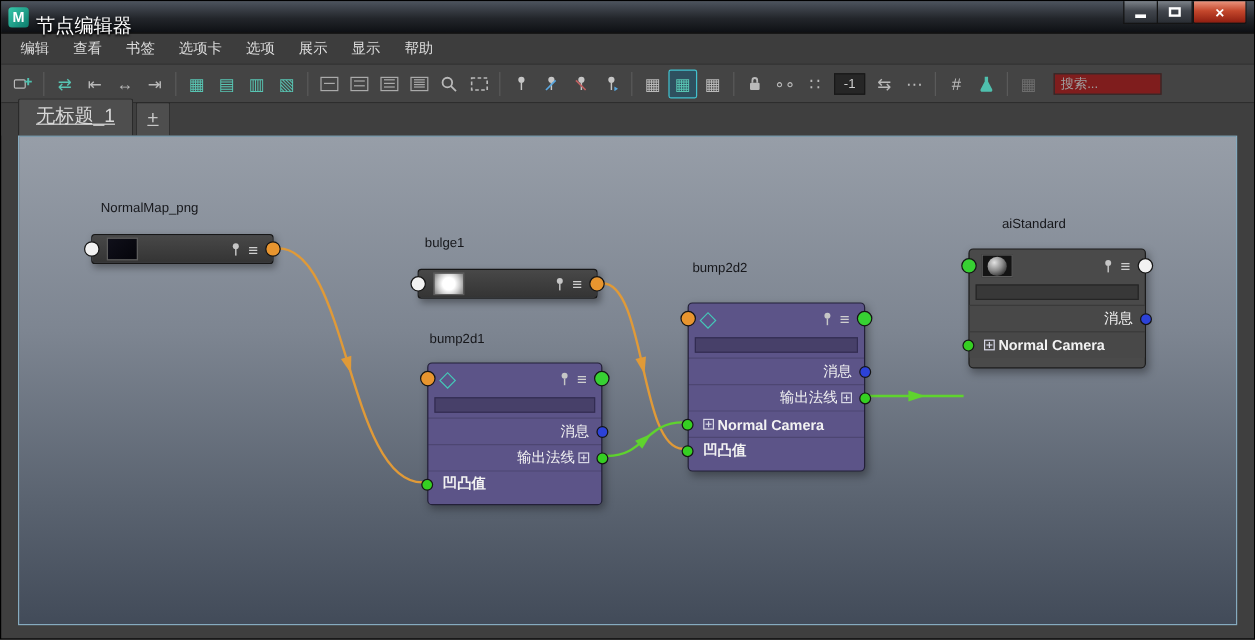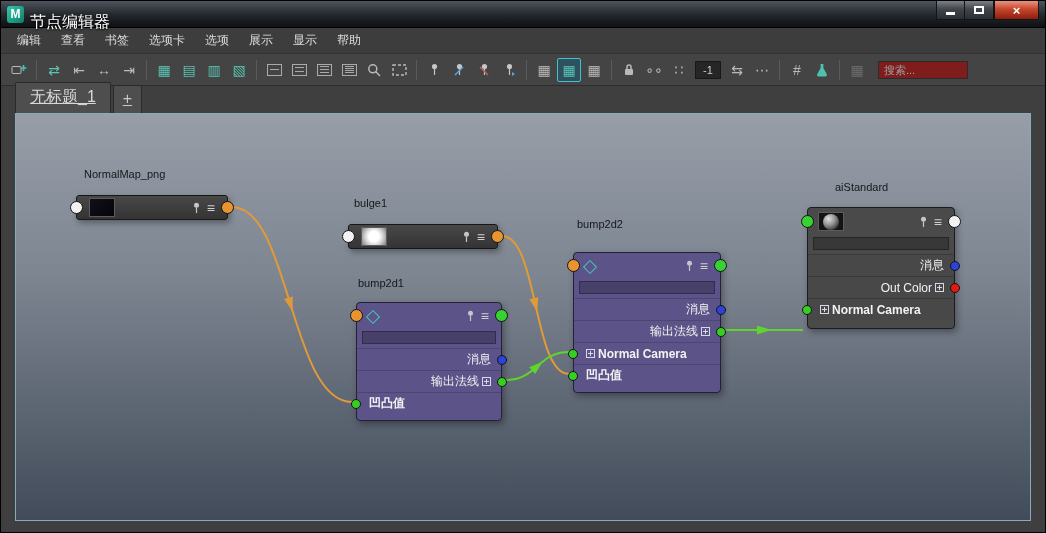--- a/index.html
+++ b/index.html
@@ -389,25 +389,20 @@
               <rect x="4.9" y="5.5" width="1.2" height="5.5" fill="#c6c6c6"></rect>
             </svg>
           <span class="ham">≡</span>
           <span class="sock r white"></span>
         </div>
         <div class="name-field"></div>
         <div class="prow out">
           <span class="rlabel">消息</span>
           <span class="dot r blue"></span>
         </div>
-        <div class="prow out">
-          <span class="rlabel">Out Color</span>
-          <span class="xp"></span>
-          <span class="dot r red"></span>
-        </div>
         <div class="prow in">
           <span class="dot l green"></span>
           <span class="xp"></span>
           <span class="rlabel">Normal Camera</span>
         </div>
       </div>
 
     </div>
   </div>
 </div>

